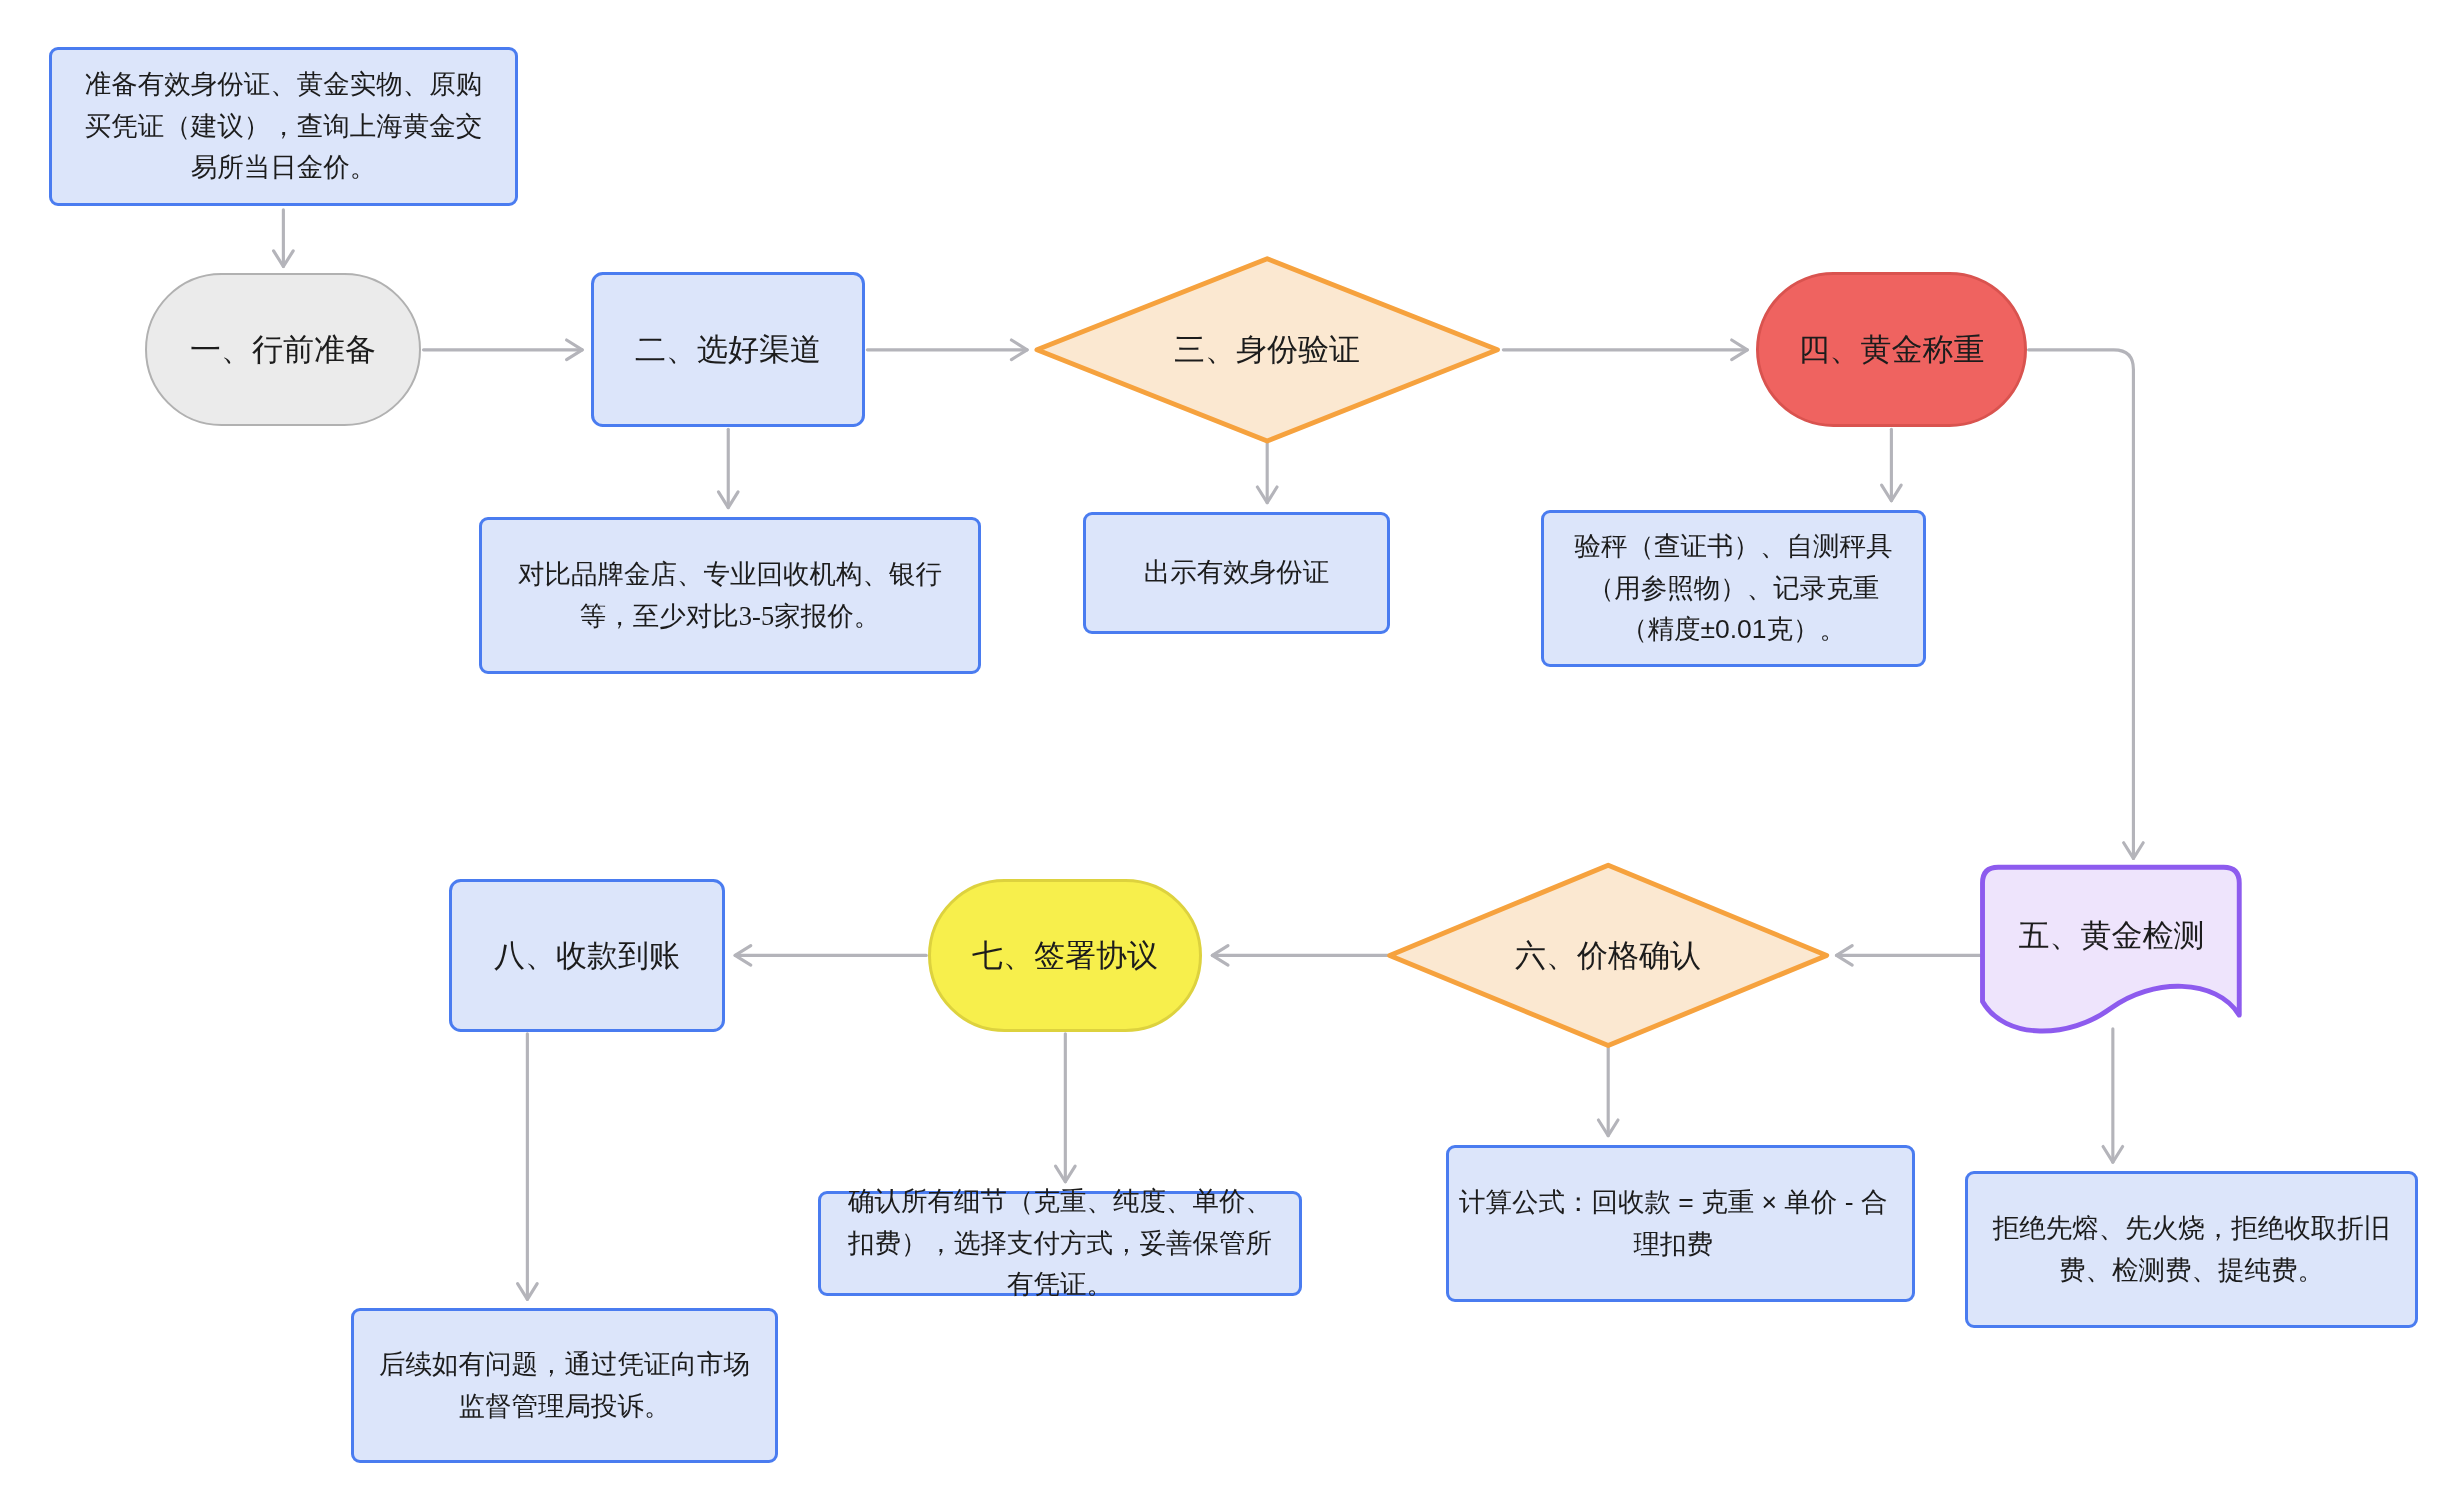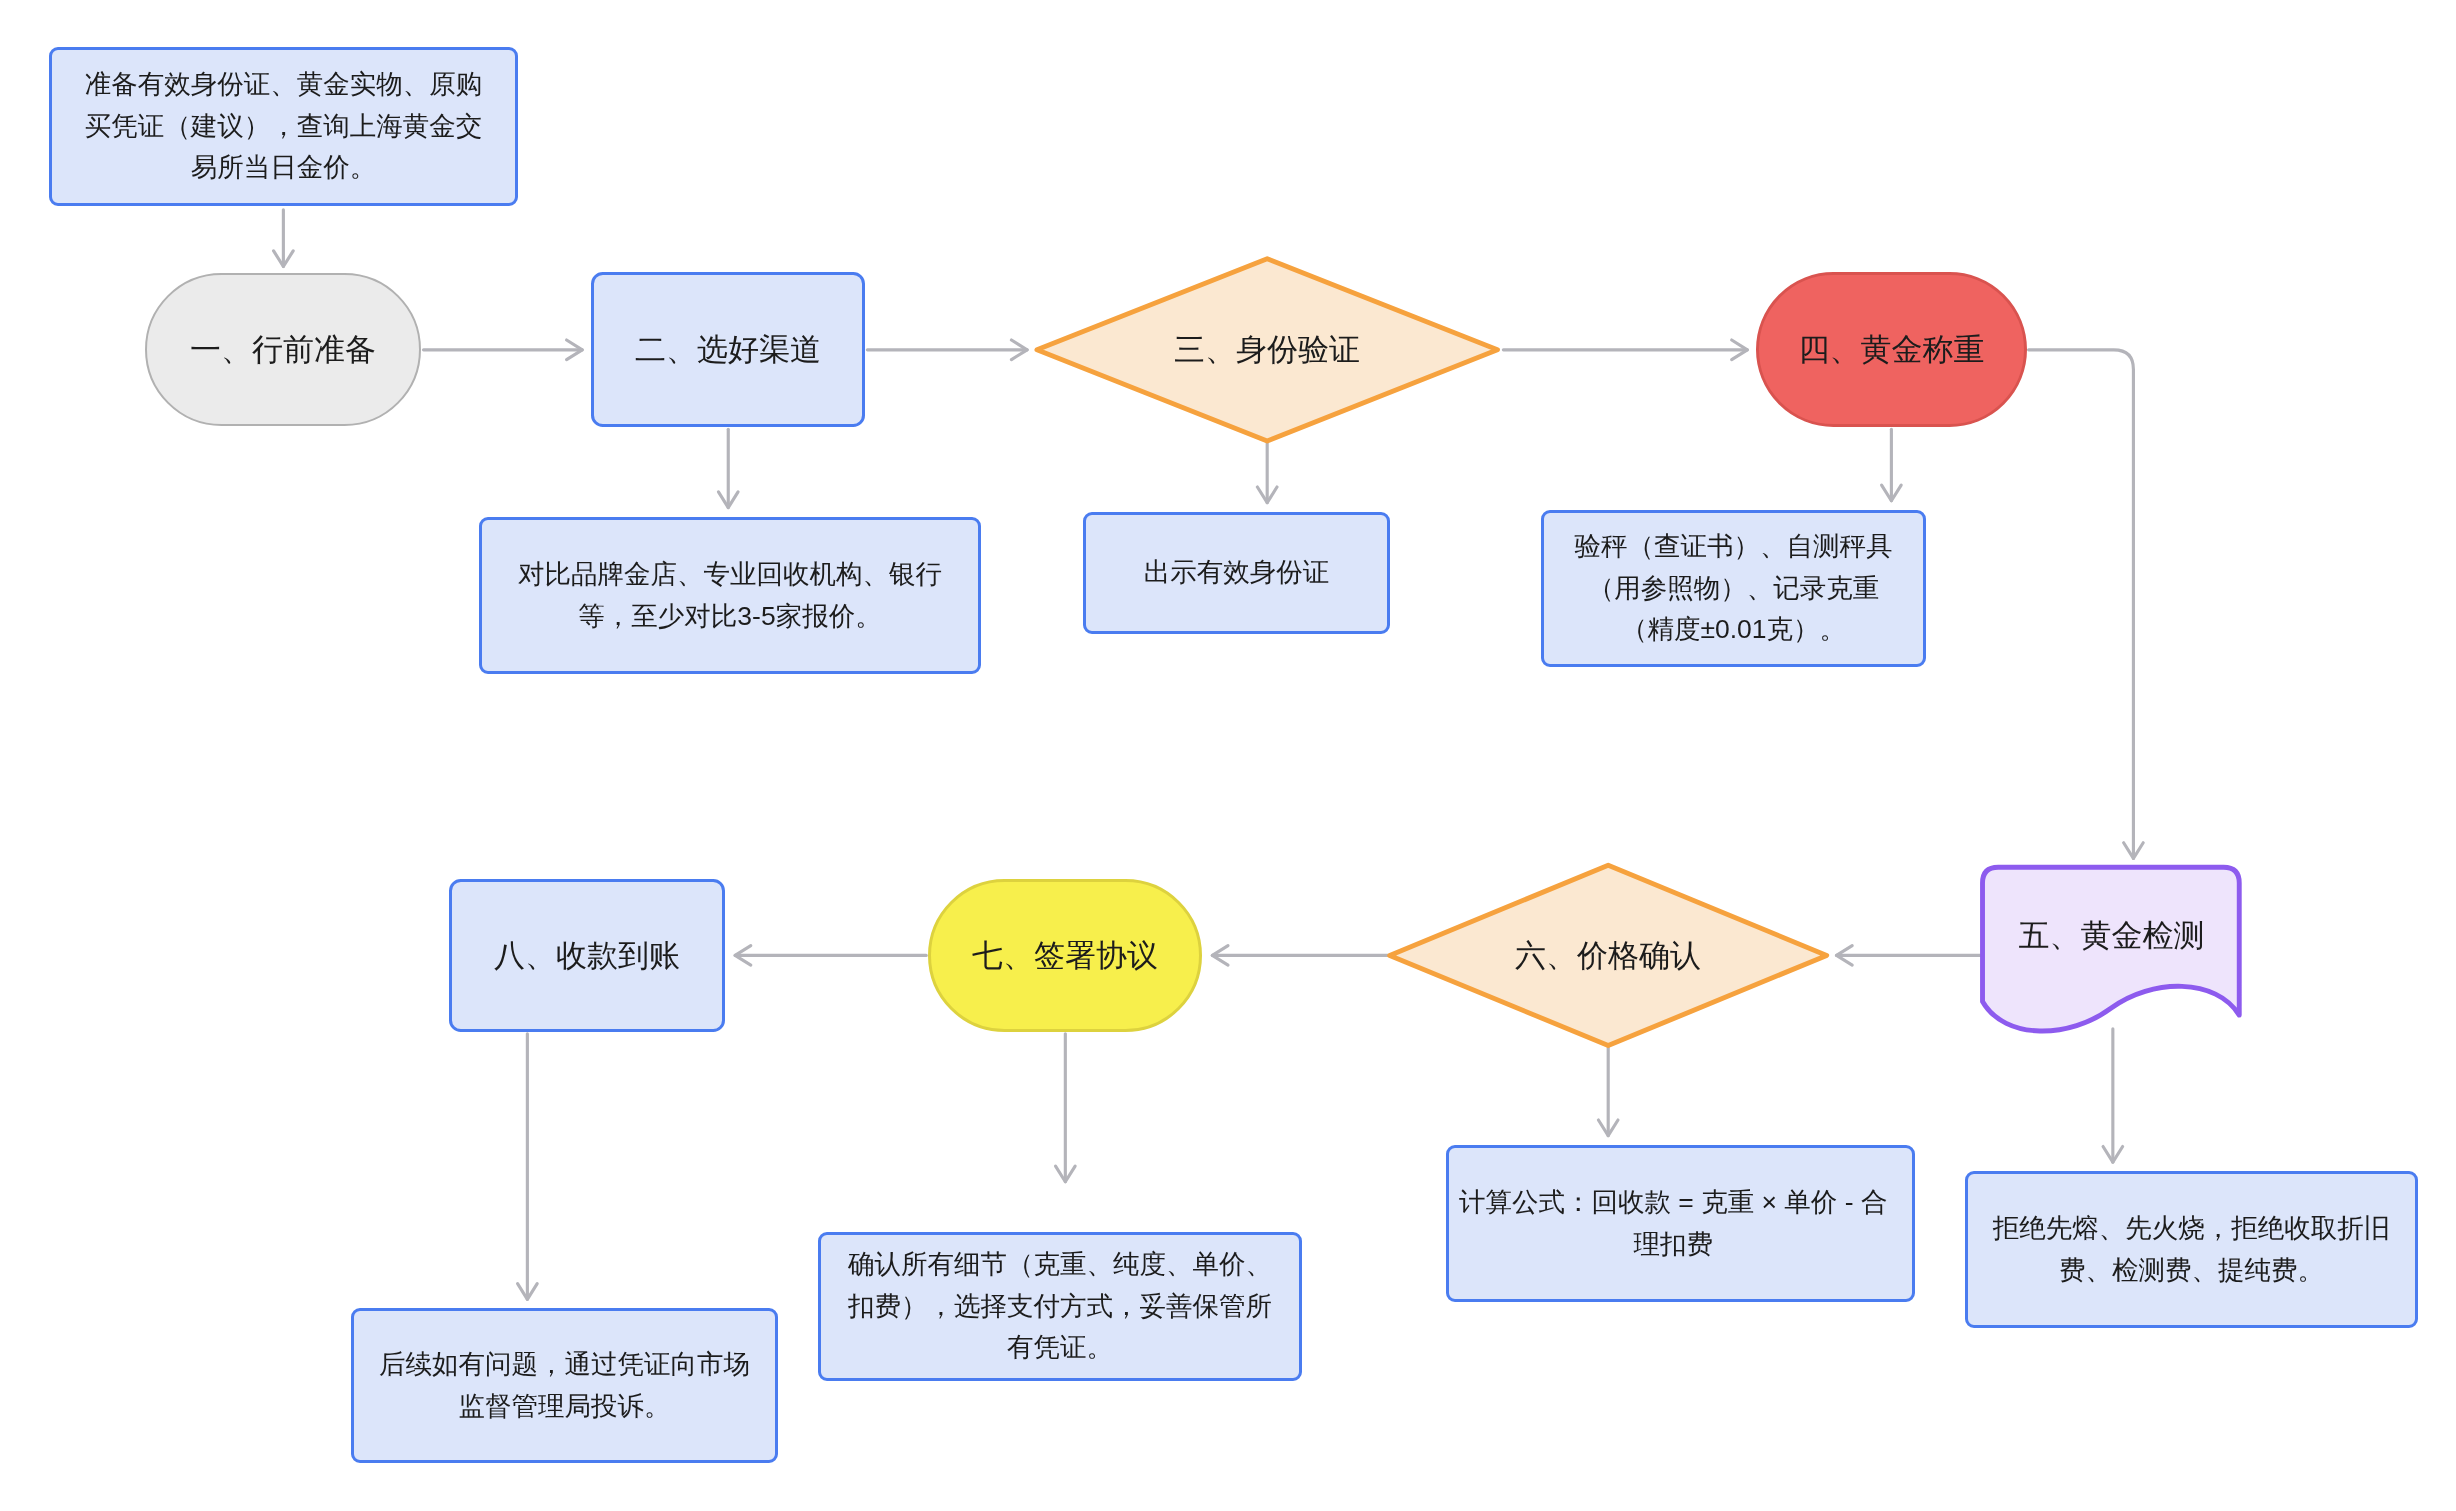--- a/index.html
+++ b/index.html
@@ -102,41 +102,41 @@
   </div>
 
   <div class="node stadium-yellow" style="left:928px;top:879px;width:274px;height:153px;">
     <span>七、签署协议</span>
   </div>
 
   <div class="node rect-blue" style="left:449px;top:879px;width:276px;height:153px;">
     <span>八、收款到账</span>
   </div>
 
-  <div class="note" style="left:479px;top:517px;width:502px;height:157px;">
+  <div class="note" style="left:479px;top:517px;width:502px;height:157px;font-family:Liberation Serif, serif;">
     <span>对比品牌金店、专业回收机构、银行等，至少对比3-5家报价。</span>
   </div>
 
   <div class="note" style="left:1083px;top:512px;width:307px;height:122px;">
     <span>出示有效身份证</span>
   </div>
 
   <div class="note" style="left:1541px;top:510px;width:385px;height:157px;">
     <span>验秤（查证书）、自测秤具（用参照物）、记录克重（精度±0.01克）。</span>
   </div>
 
   <div class="note" style="left:1446px;top:1145px;width:469px;height:157px;padding-left:7px;">
     <span>计算公式：回收款 = 克重 × 单价 - 合理扣费</span>
   </div>
 
   <div class="note" style="left:1965px;top:1171px;width:453px;height:157px;">
     <span>拒绝先熔、先火烧，拒绝收取折旧费、检测费、提纯费。</span>
   </div>
 
-  <div class="note" style="left:818px;top:1232px;width:484px;height:149px;">
+  <div class="note" style="left:818px;top:1191px;width:484px;height:105px;">
     <span>确认所有细节（克重、纯度、单价、扣费），选择支付方式，妥善保管所有凭证。</span>
   </div>
 
   <div class="note" style="left:351px;top:1308px;width:427px;height:155px;">
     <span>后续如有问题，通过凭证向市场监督管理局投诉。</span>
   </div>
 
 </div>
 
 

